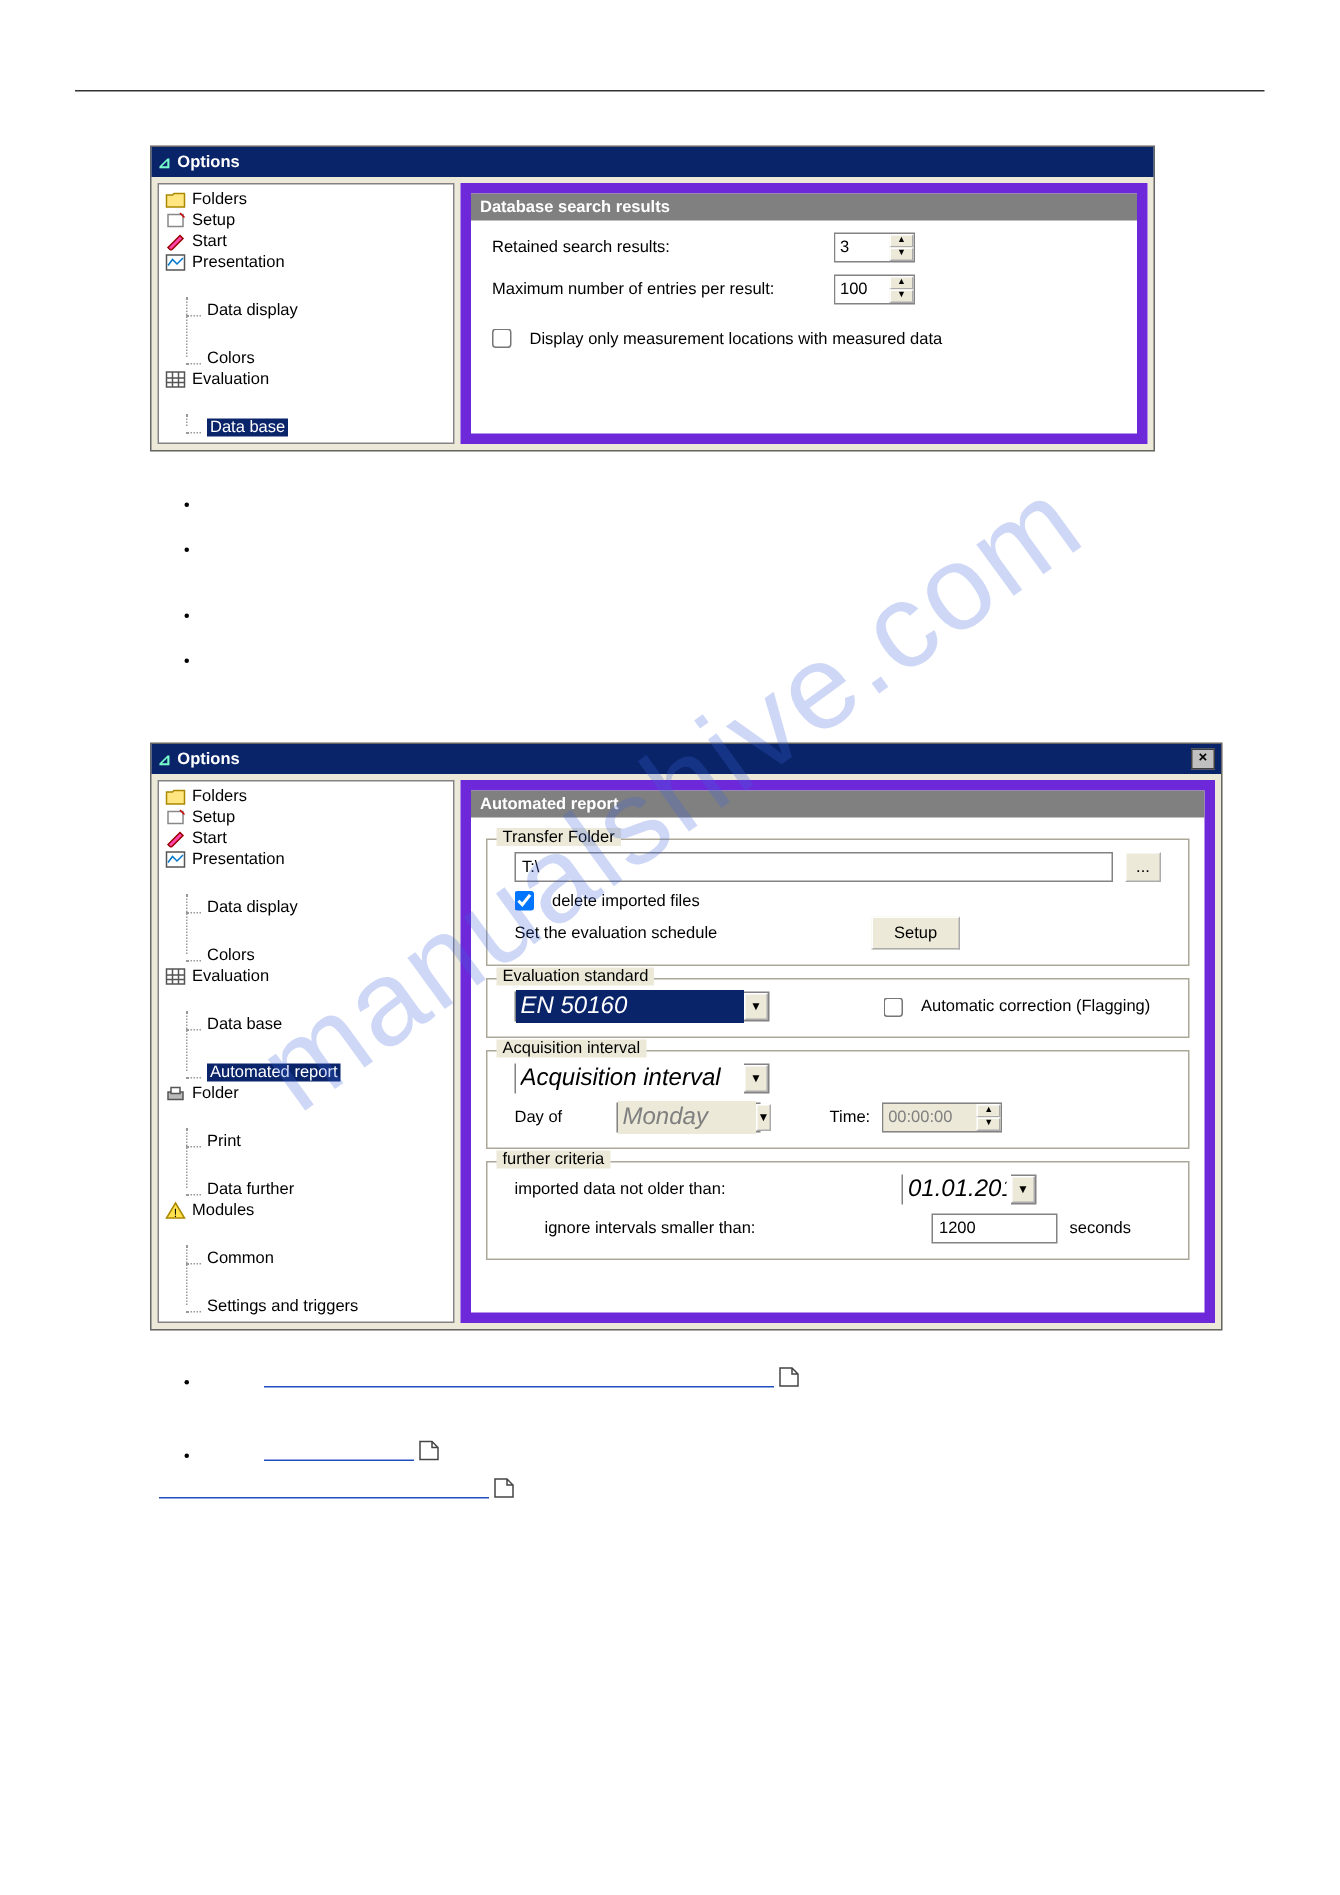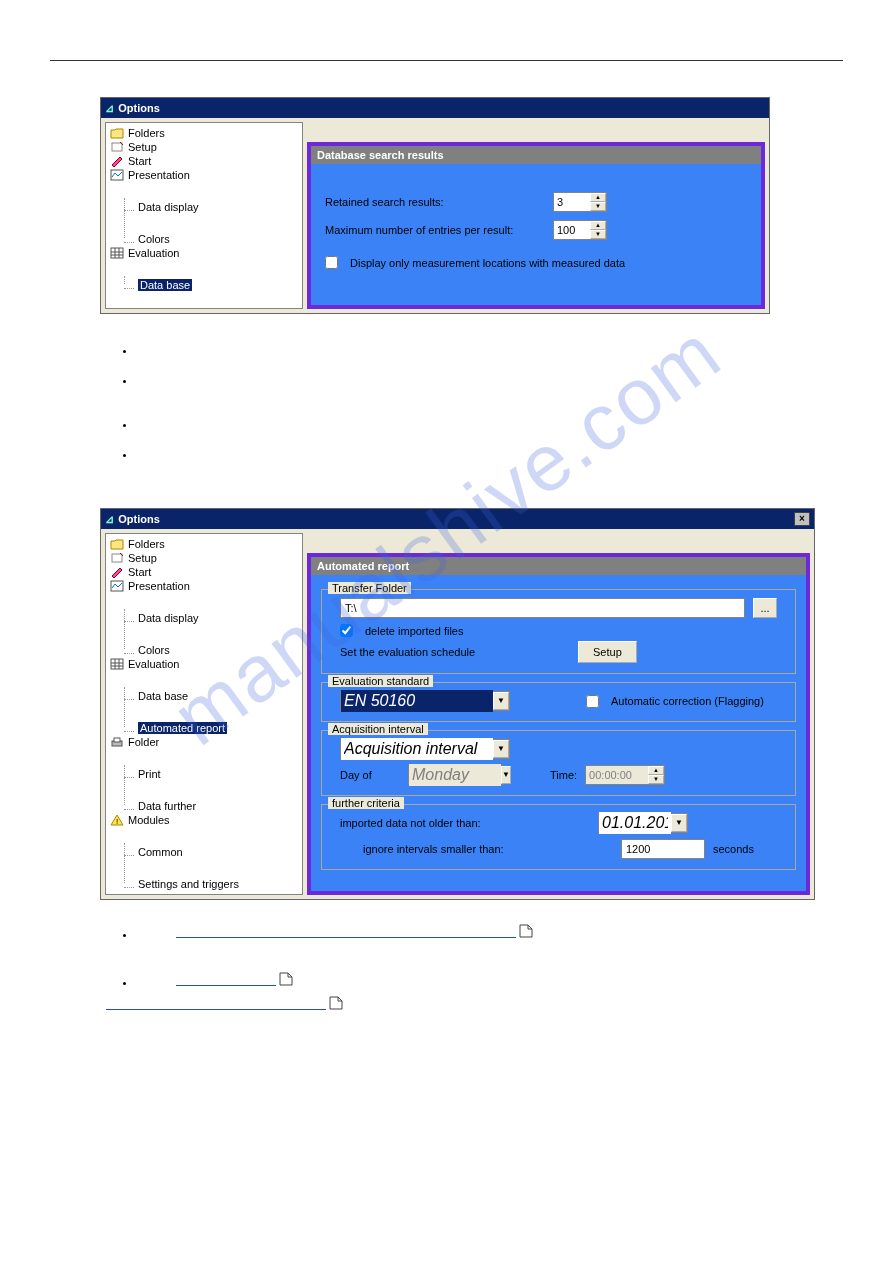--- a/index.html
+++ b/index.html
@@ -92,32 +92,31 @@
     left: -12px;
     width: 10px;
     border-top: 1px dotted #999;
     margin-top: 7px;
   }
   .tree-sub .tree-item { position: relative; margin-top: 18px; }
   .sel { background: #0a246a; color: #fff; padding: 0 2px; }
   .ico { width: 14px; height: 12px; display: inline-block; flex-shrink: 0; }
   .panel {
     flex: 1;
-    border: 4px solid #6d28d9;
-    background: #3b82f6;
-    margin-top: 20px;
+    border: 7px solid #6d28d9;
+    background: #ffffff;
   }
   .panel-head {
     background: #808080;
     color: #fff;
     font-weight: bold;
     font-size: 11px;
     padding: 3px 6px;
   }
-  .panel-body { padding: 28px 14px; font-size: 11px; }
+  .panel-body { padding: 8px 14px; font-size: 11px; }
   .row { display: flex; align-items: center; margin-bottom: 8px; gap: 8px; }
   .row .lbl { flex: 0 0 220px; }
   .spinbox {
     display: inline-flex;
     border: 1px solid #848284;
     background: #fff;
     height: 20px;
     width: 54px;
   }
   .spinbox input {

